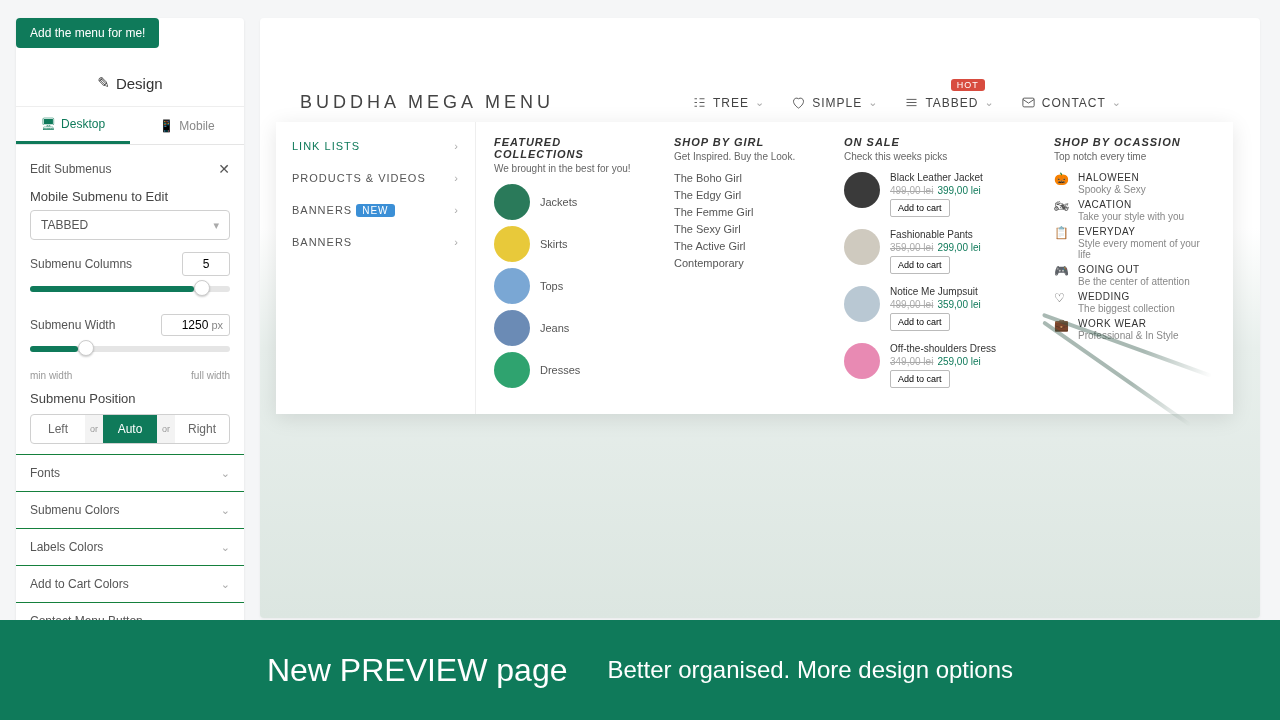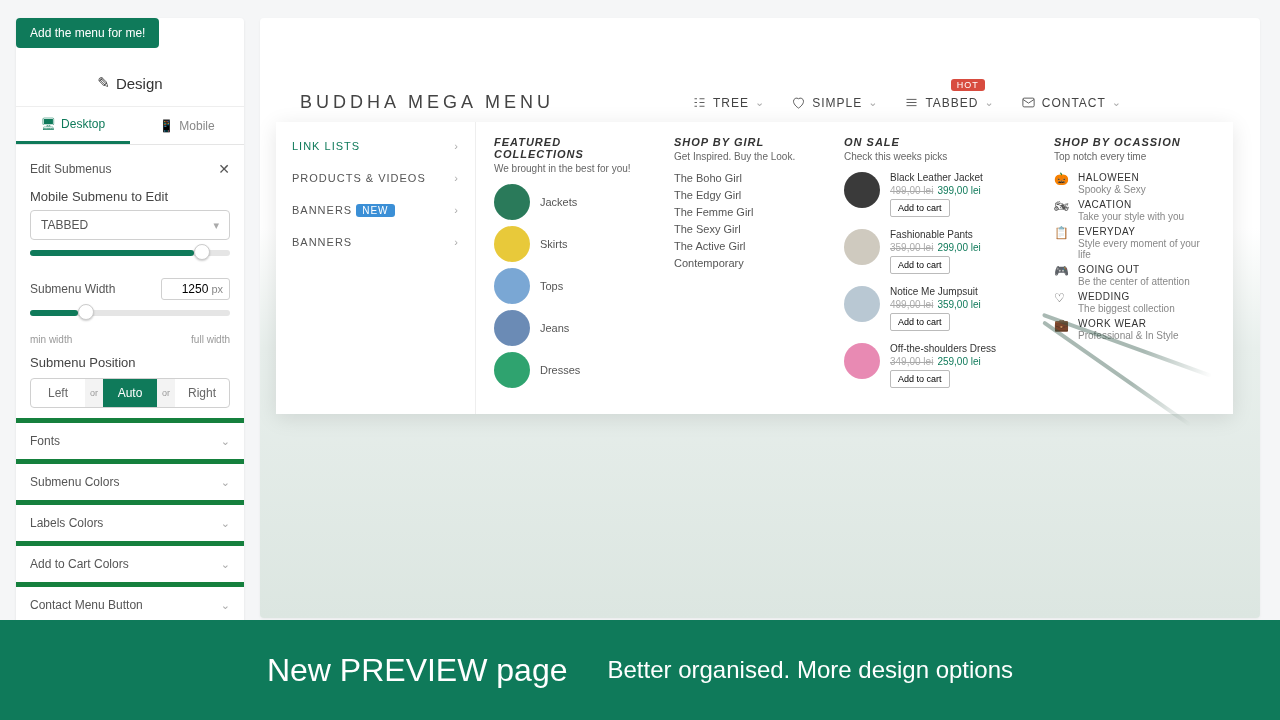--- a/index.html
+++ b/index.html
@@ -23,21 +23,21 @@
 .px-wrap input { border: none; width: 40px; font-size: 12px; text-align: right; }
 .px-unit { font-size: 11px; color: #888; }
 .slider-track { position: relative; height: 6px; background: #e5e5e5; border-radius: 3px; margin-top: 10px; }
 .slider-fill { position: absolute; height: 6px; background: #0f7a5a; border-radius: 3px; }
 .slider-thumb { position: absolute; top: -6px; width: 16px; height: 16px; background: #fff; border: 1px solid #ccc; border-radius: 50%; box-shadow: 0 1px 2px rgba(0,0,0,0.2); }
 .slider-labels { display: flex; justify-content: space-between; font-size: 10px; color: #999; margin-top: 18px; }
 .pos-group { display: flex; margin-top: 8px; border: 1px solid #d0d0d0; border-radius: 4px; overflow: hidden; }
 .pos-seg { flex: 1; text-align: center; padding: 7px 0; font-size: 12px; color: #666; cursor: pointer; }
 .pos-seg.active { background: #0f7a5a; color: #fff; }
 .pos-sep { width: 18px; display: flex; align-items: center; justify-content: center; font-size: 9px; color: #999; background: #f3f3f3; }
-.accordion { border-top: 5px solid #15803d; padding: 11px 14px; font-size: 12px; color: #555; display: flex; justify-content: space-between; align-items: center; cursor: pointer; }
+.accordion { border-top: 1px solid #15803d; padding: 11px 14px; font-size: 12px; color: #555; display: flex; justify-content: space-between; align-items: center; cursor: pointer; }
 
 
 .preview-toolbar { position: absolute; right: 32px; top: 30px; display: flex; gap: 10px; align-items: center; }
 .toolbar-icon { width: 18px; height: 14px; border: 2px solid #555; border-radius: 2px; position: relative; }
 .save-btn { border: 1px solid #ccc; background: #f5f5f5; color: #aaa; padding: 6px 14px; font-size: 12px; border-radius: 4px; }
 
 .preview-canvas { position: absolute; left: 260px; top: 18px; right: 20px; height: 600px; background: linear-gradient(#fff 0%, #fff 35%, #e8efec 55%, #dce6e1 100%); border-radius: 4px; overflow: hidden; box-shadow: 0 1px 3px rgba(0,0,0,0.05);}
 
 
 .shop-bar { position: absolute; top: 60px; left: 0; right: 0; padding: 14px 40px; display: flex; align-items: center; gap: 40px; background: #fff; }
@@ -109,20 +109,24 @@
     <div class="panel-heading">
       <span>Edit Submenus</span>
       <span class="close-x">✕</span>
     </div>
     <div class="subhead">Mobile Submenu to Edit</div>
     <div class="select">
       <span>TABBED</span>
       <span class="chev">▾</span>
     </div>
 
+    <div class="field-row">
+      <span>Submenu Columns</span>
+      <input class="num-input" value="5" style="">
+    </div>
     <div class="slider-track">
       <div class="slider-fill" style="width:82%"></div>
       <div class="slider-thumb" style="left:82%"></div>
     </div>
 
     <div class="field-row" style="margin-top:22px">
       <span>Submenu Width</span>
       <div class="px-wrap">
         <input value="1250" style="">
         <span class="px-unit">px</span>

